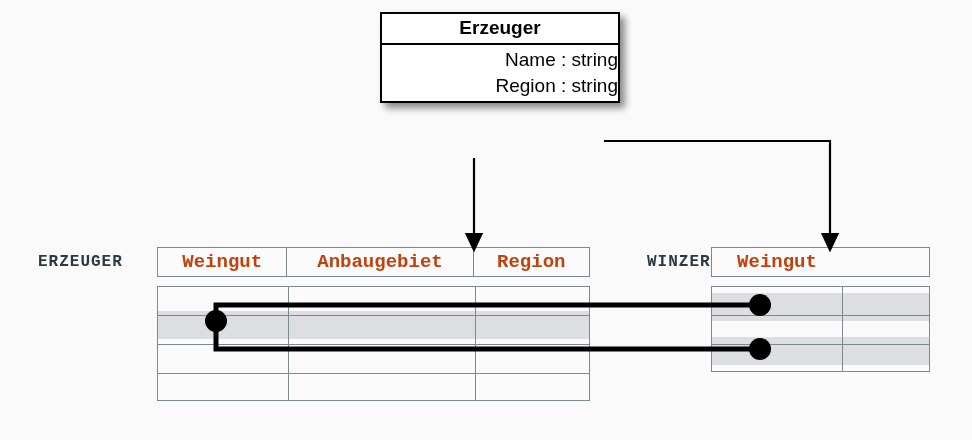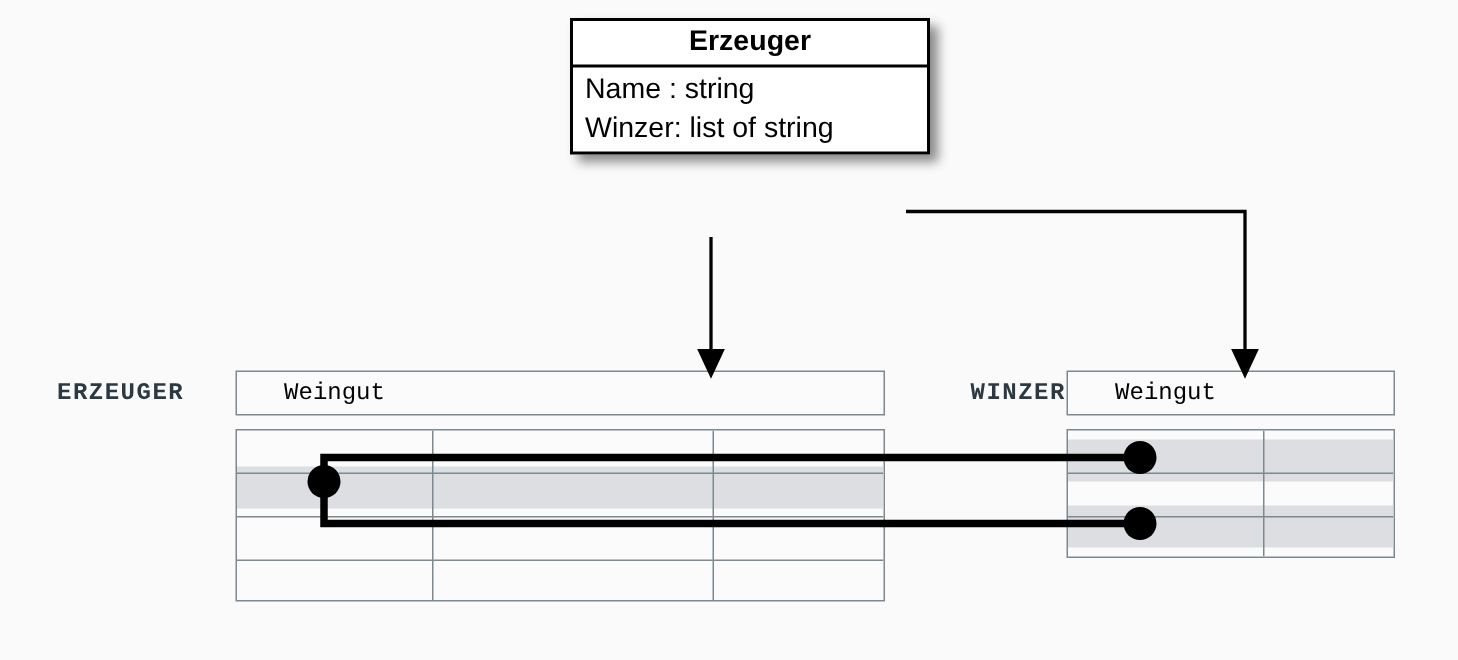--- a/index.html
+++ b/index.html
@@ -37,20 +37,21 @@
     font-weight: bold;
     font-size: 19px;
     line-height: 26px;
     color: #000;
     padding: 1px 0 2px 0;
     border-bottom: 2px solid #000;
     font-family: "Liberation Sans", sans-serif;
   }
   #uml-attrs {
     padding: 2px 0 2px 0;
+    text-align: right;
   }
   .uml-attr {
     font-size: 19px;
     line-height: 26px;
     color: #000;
     padding-left: 8px;
     white-space: nowrap;
     font-family: "Liberation Sans", sans-serif;
   }
 
@@ -90,23 +91,23 @@
     border: 1px solid #7b8a91;
     background: #fbfbfb;
     height: 30px;
   }
   .tbl-head .cell {
     display: flex;
     align-items: center;
     justify-content: center;
     box-sizing: border-box;
     font-family: "Liberation Mono", monospace;
-    font-weight: normal;
-    font-size: 16px;
-    color: #000000;
+    font-weight: bold;
+    font-size: 19px;
+    color: #c2410c;
     border-right: 1px solid #7b8a91;
     height: 100%;
   }
   .tbl-head .cell:last-child { border-right: none; }
 
   .tbl-body {
     position: absolute;
     box-sizing: border-box;
     border: 1px solid #7b8a91;
     background: #fbfbfb;
@@ -147,28 +148,30 @@
 
     <path d="M474,158 L474,236" stroke="#000000" stroke-width="2.2" fill="none" marker-end="url(#arrowhead)"></path>
 
     <path d="M604,141 L830,141 L830,236" stroke="#000000" stroke-width="2.2" fill="none" marker-end="url(#arrowhead)"></path>
   </svg>
 
   <div id="uml-class">
     <div id="uml-class-title">Erzeuger</div>
     <div id="uml-attrs">
       <div class="uml-attr">Name : string</div>
-      <div class="uml-attr">Winzer: list of string</div>
+      <div class="uml-attr">Region : string</div>
     </div>
   </div>
 
   <div class="tbl-label" style="left:38px; top:253px;">ERZEUGER</div>
 
   <div class="tbl-head" style="left:157px; top:247px; width:433px;">
     <div class="cell" style="width:130px;">Weingut</div>
+    <div class="cell" style="width:187px;">Anbaugebiet</div>
+    <div class="cell" style="width:116px;">Region</div>
   </div>
 
   <div class="tbl-body" style="left:157px; top:286px; width:433px; height:115px;">
     <div class="band" style="top:24px; height:28px;"></div>
     <div class="hline" style="top:28px;"></div>
     <div class="hline" style="top:57px;"></div>
     <div class="hline" style="top:86px;"></div>
     <div class="vline" style="left:130px;"></div>
     <div class="vline" style="left:317px;"></div>
   </div>

